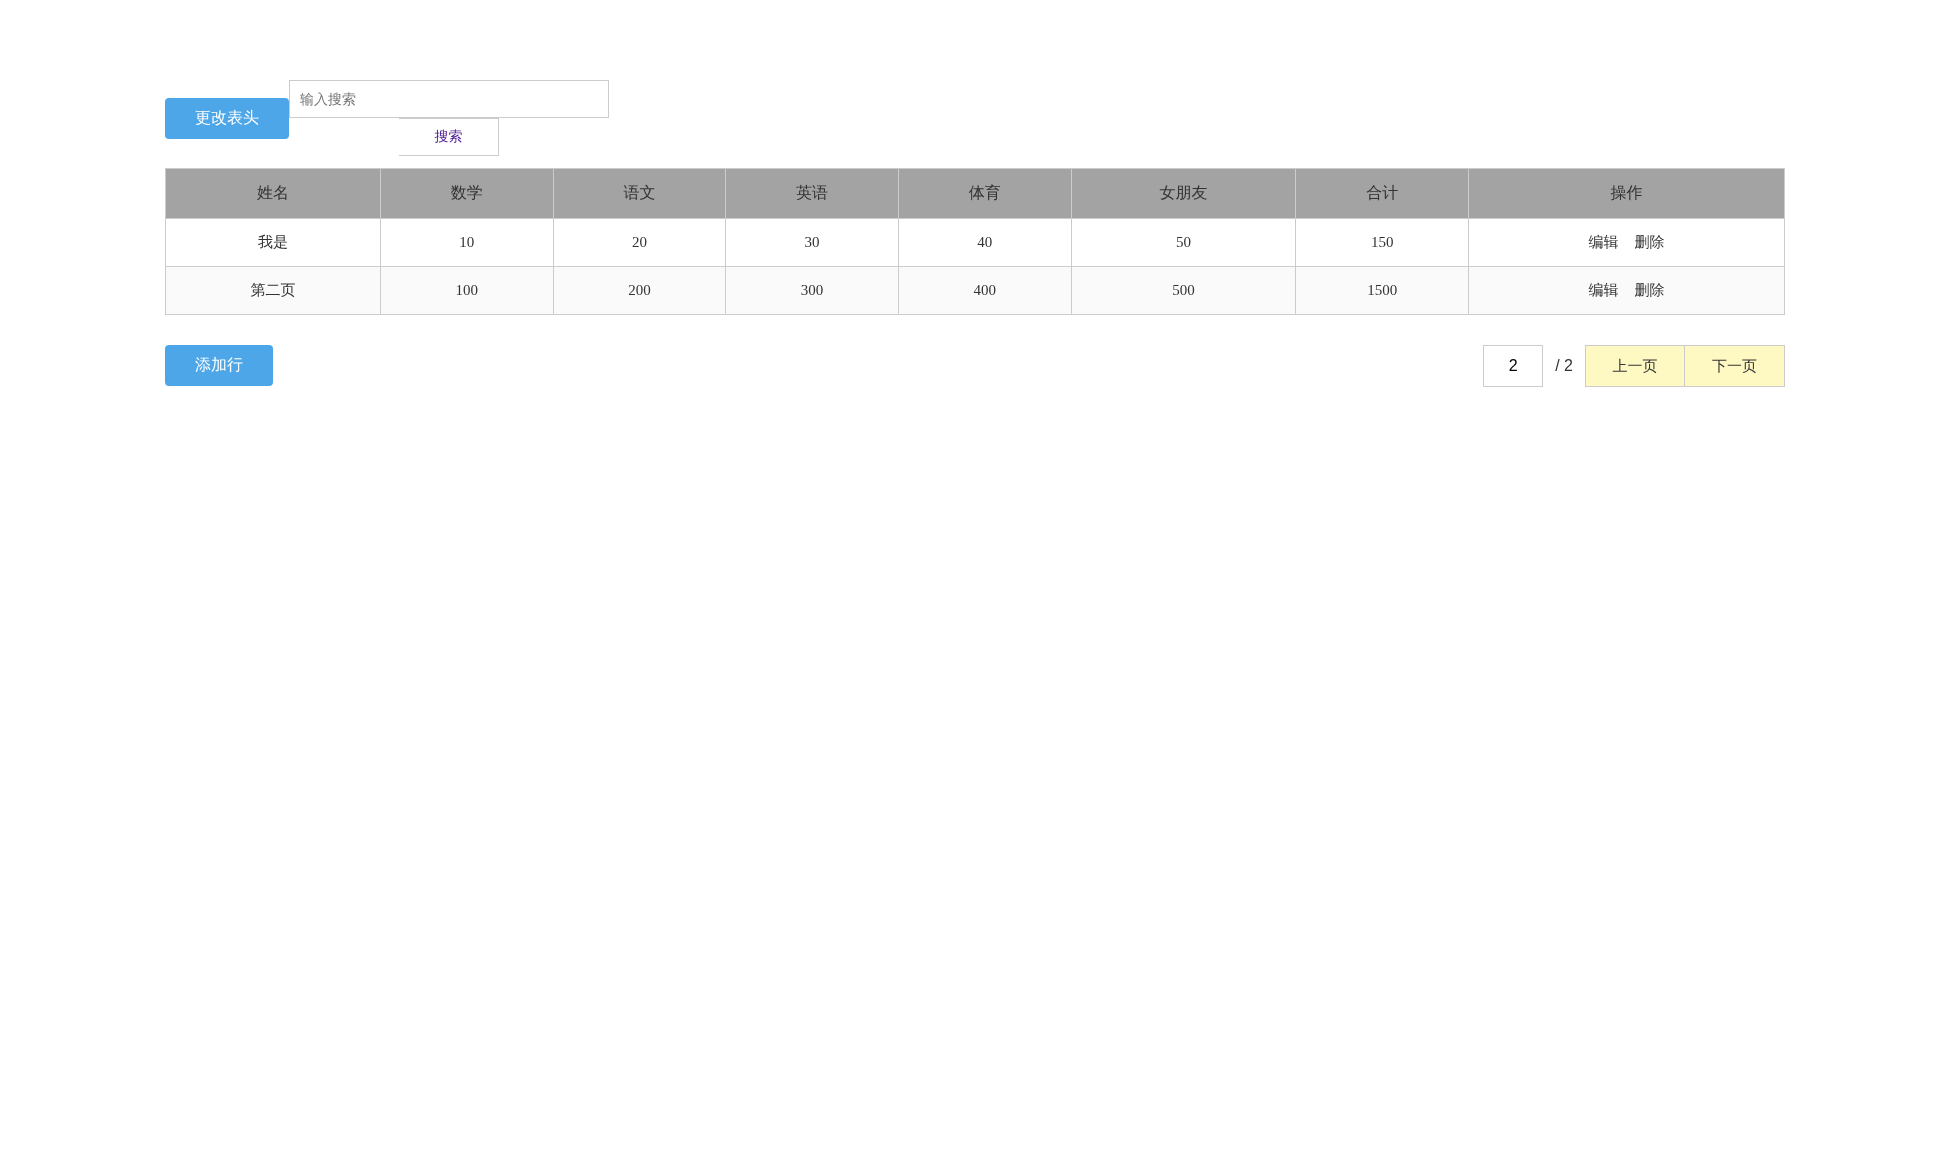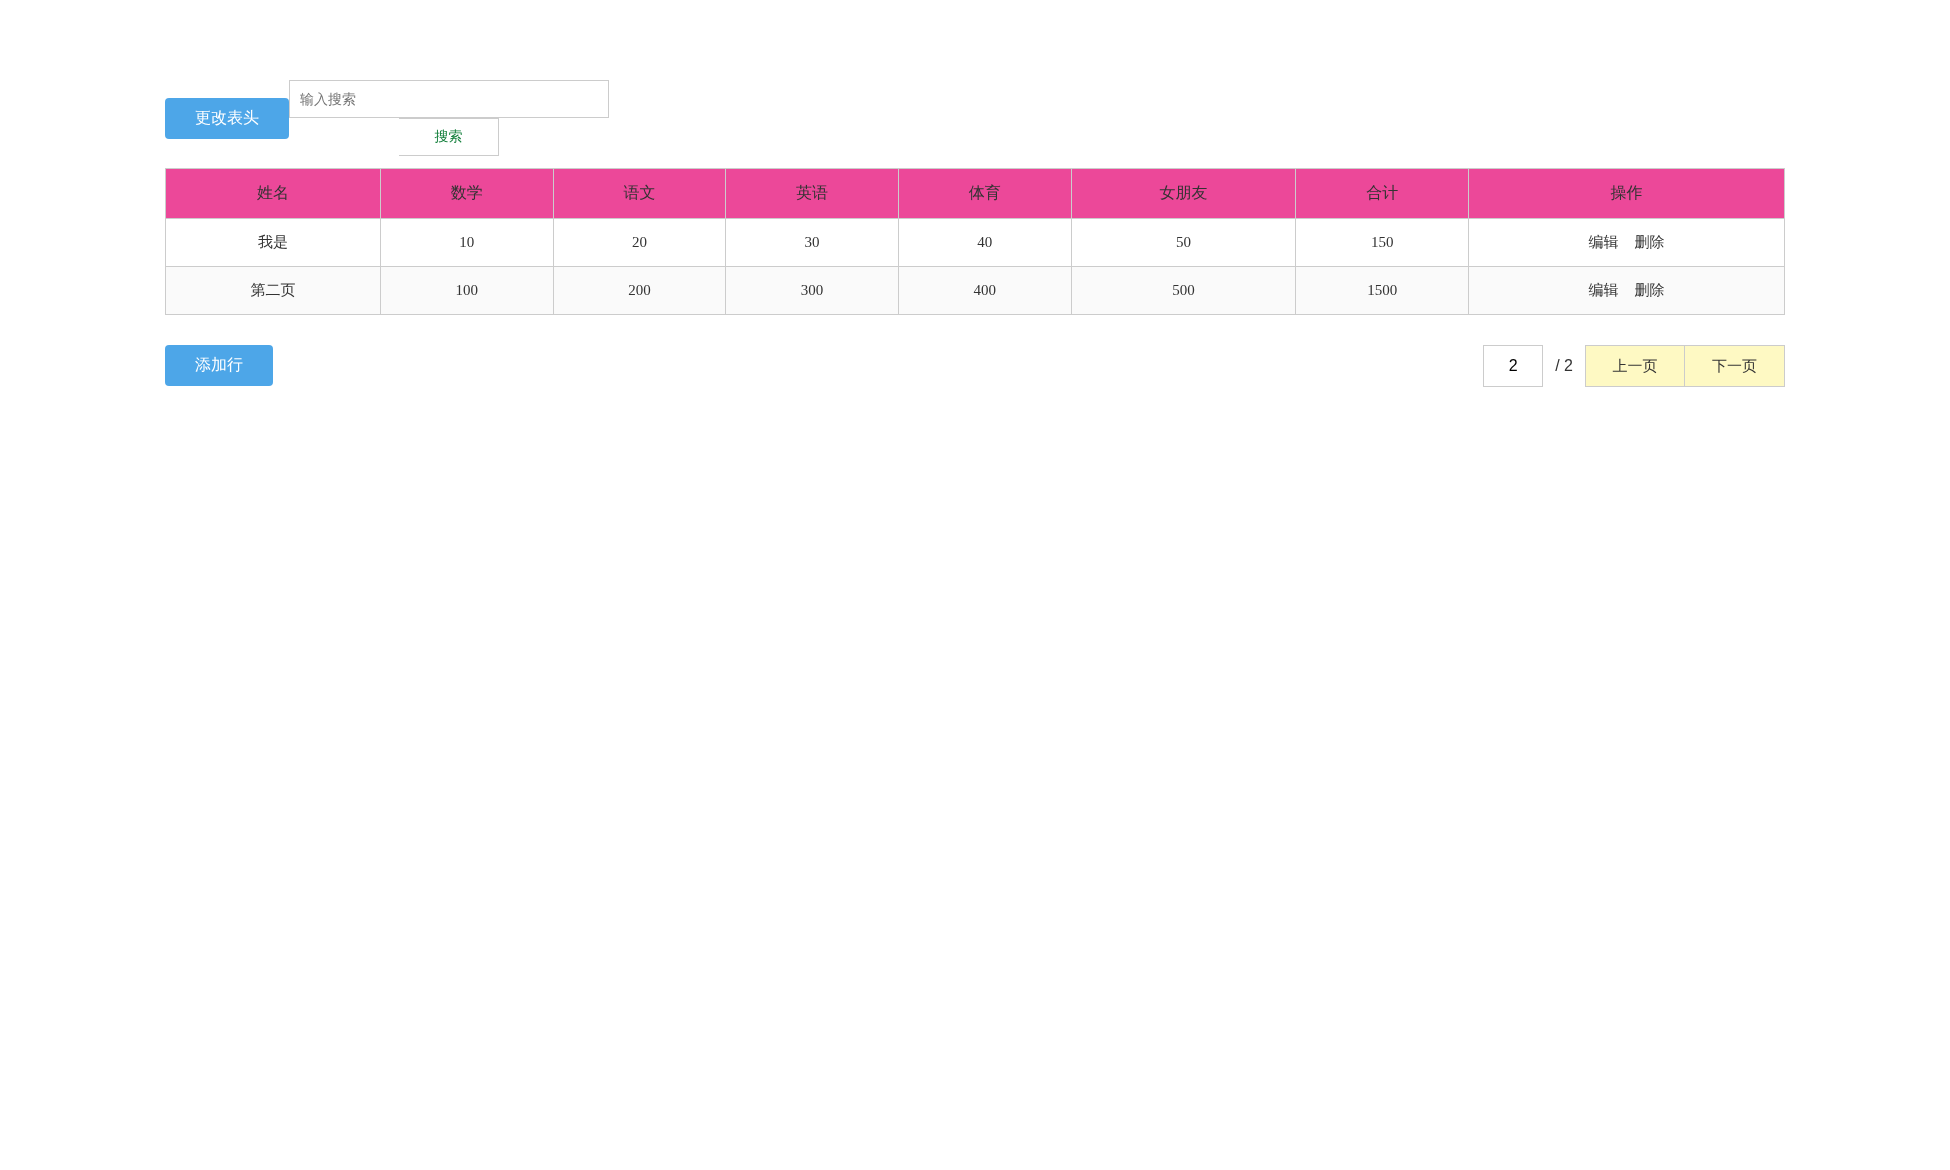--- a/index.html
+++ b/index.html
@@ -57,31 +57,31 @@
 
     .search-btn {
       width: 100px;
       height: 38px;
       background-color: #ffffff;
       border: 1px solid #ccc;
       border-left: none;
       font-size: 14px;
       font-family: inherit;
       cursor: pointer;
-      color: #15803d;
+      color: #4c1d95;
     }
 
     .data-table {
       width: 100%;
       border-collapse: collapse;
       border: 1px solid #ccc;
     }
 
     .data-table th {
-      background-color: #ec4899;
+      background-color: #a3a3a3;
       border: 1px solid #ccc;
       padding: 14px 10px;
       text-align: center;
       font-weight: normal;
       font-size: 16px;
     }
 
     .data-table td {
       border: 1px solid #ccc;
       padding: 14px 10px;

